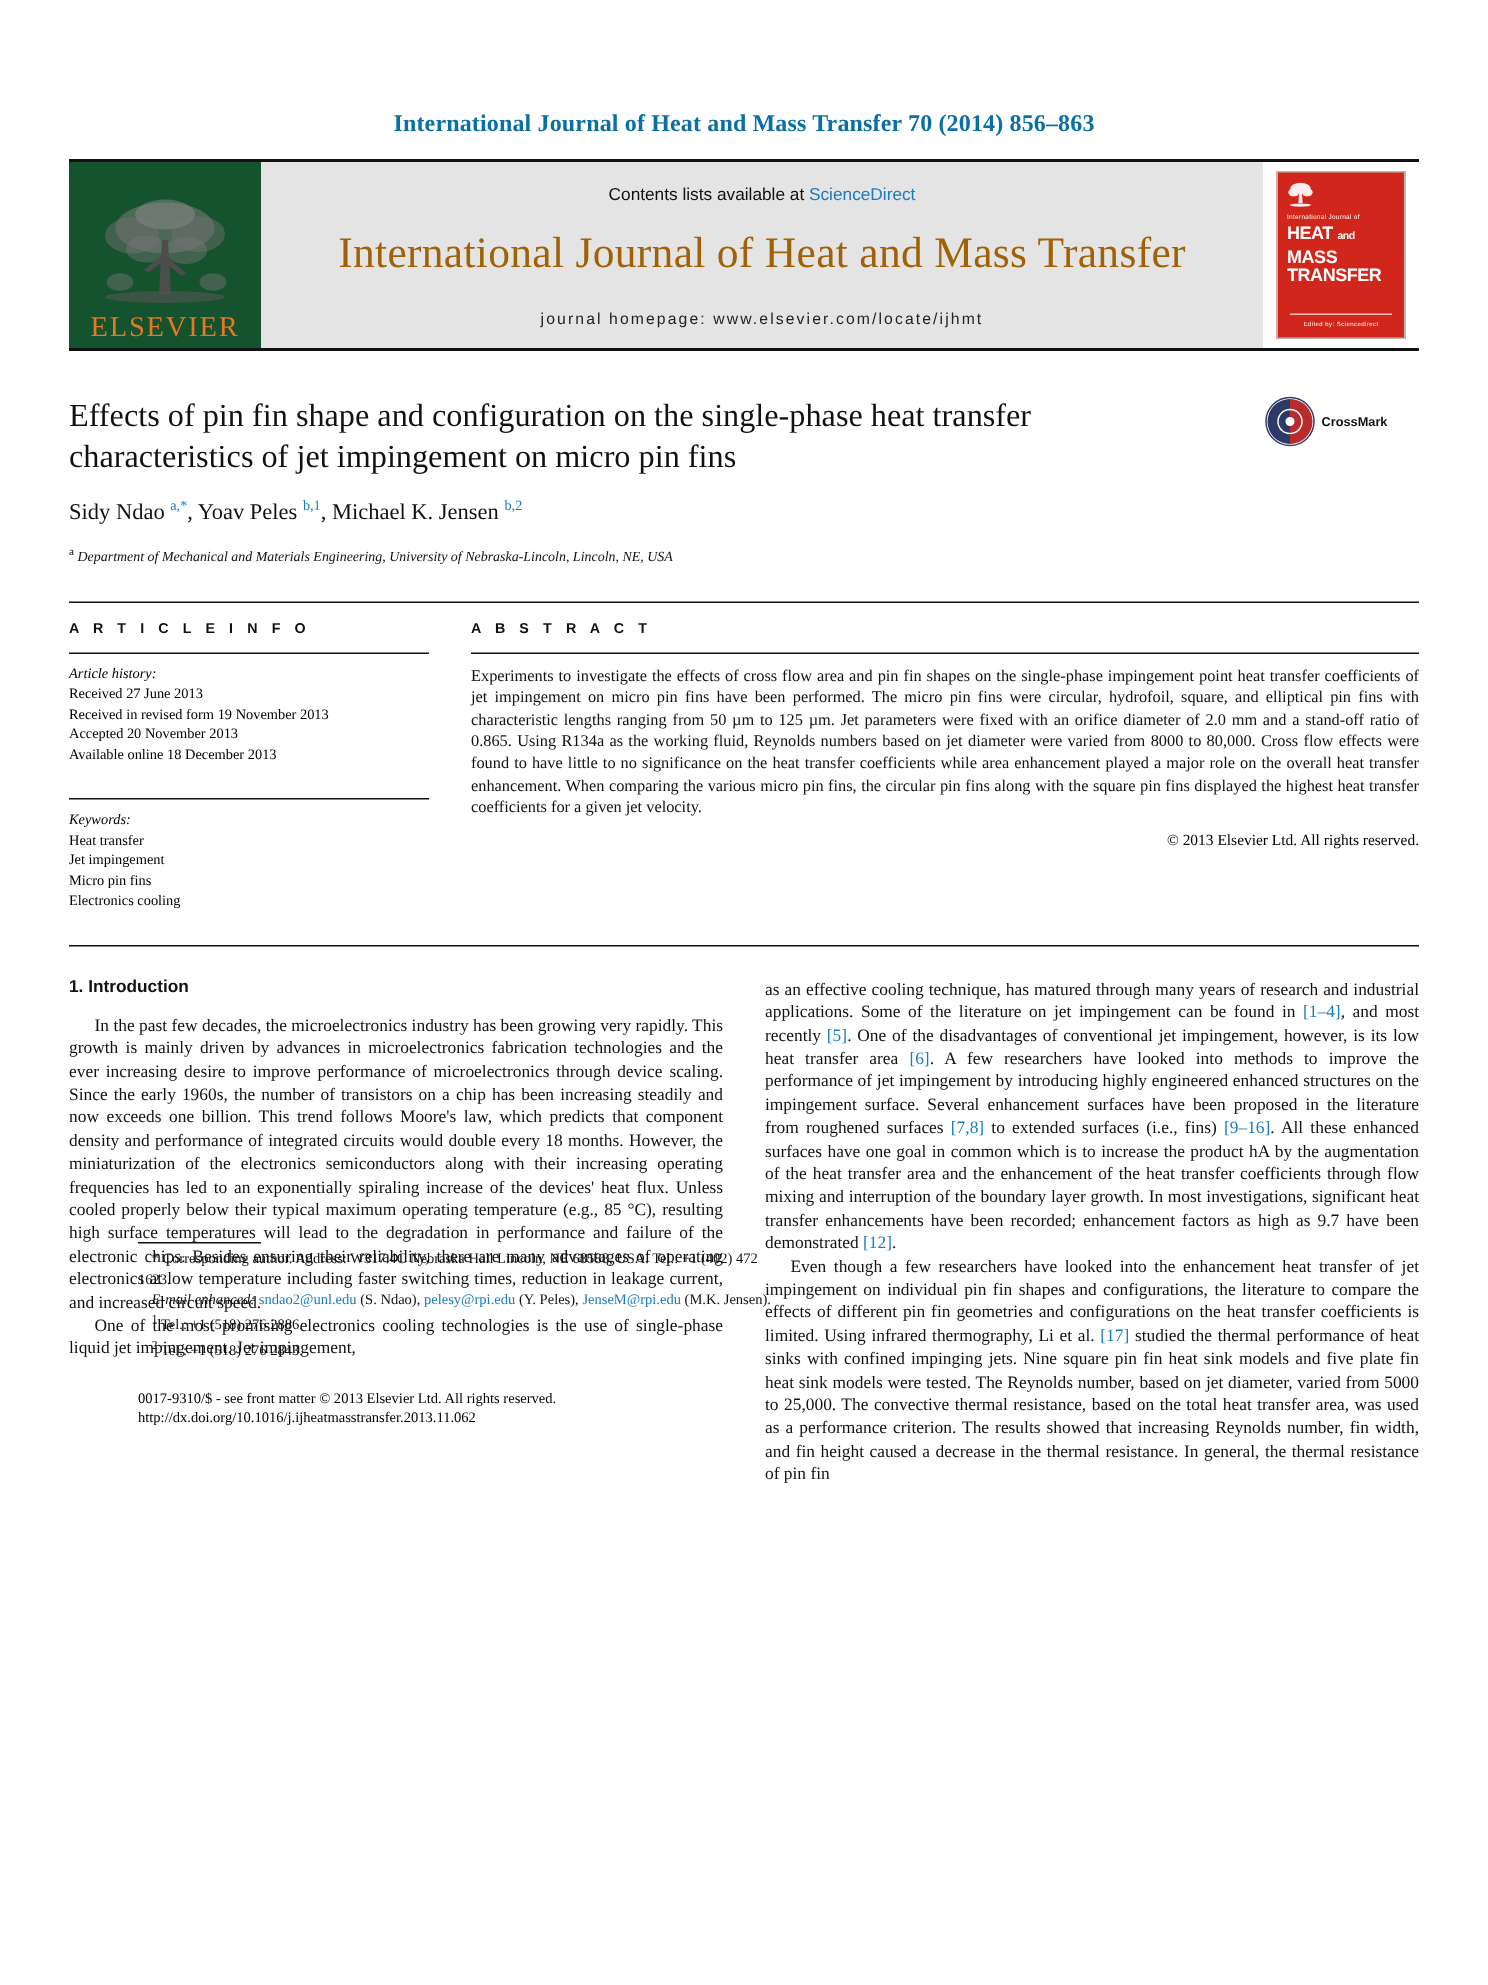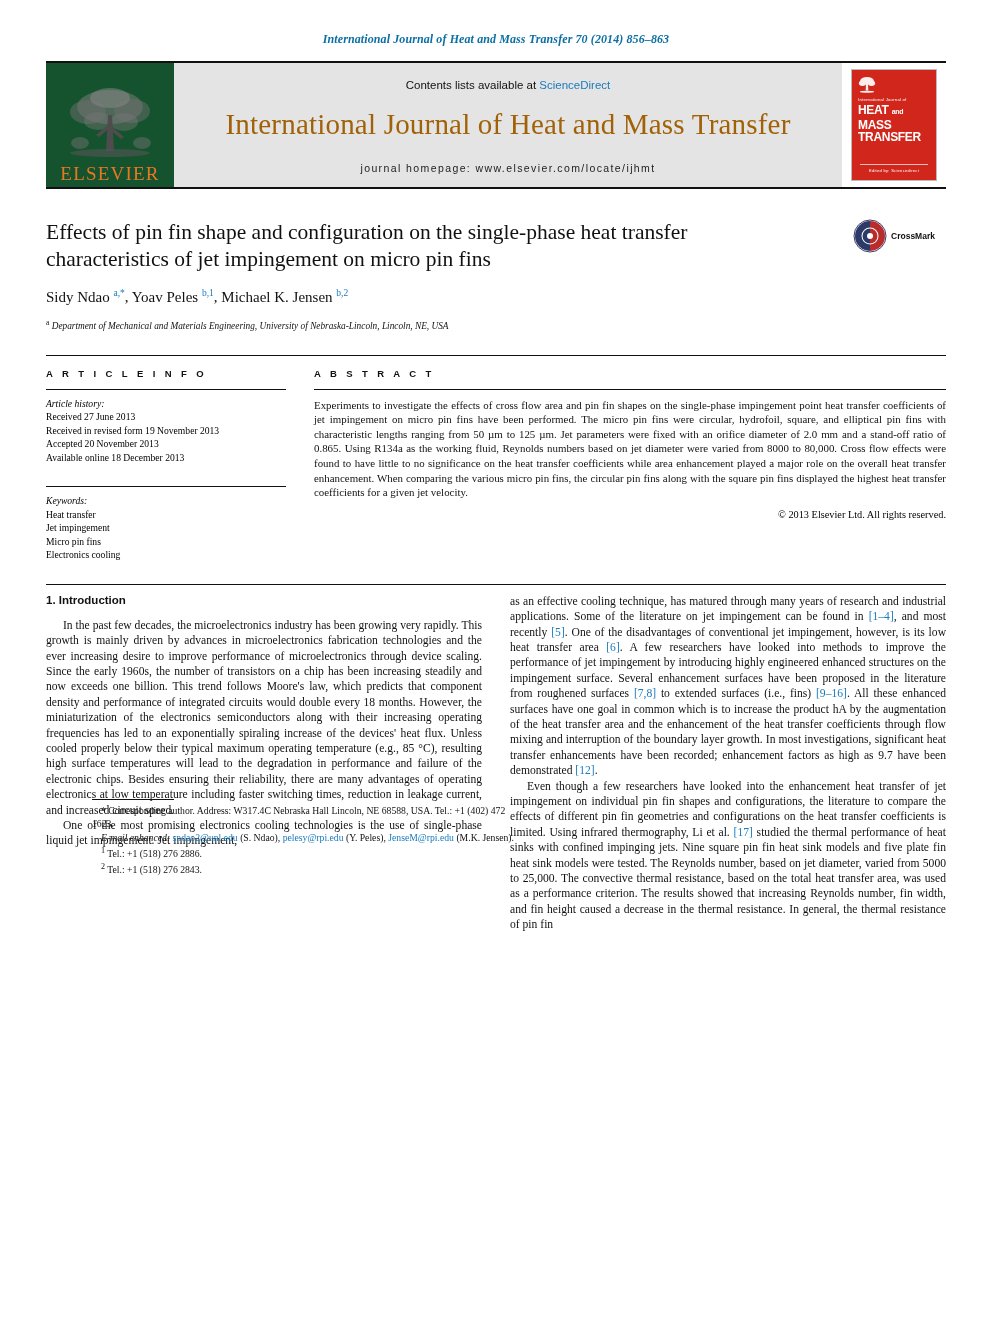--- a/index.html
+++ b/index.html
@@ -13,25 +13,24 @@
     color: #000;
     position: relative;
     overflow: hidden;
   }
   .page { width: 992px; height: 1323px; position: relative; padding: 0 46px; }
 
   
   .runhead {
     text-align: center;
     color: #0b6fa4;
-    font-size: 12px;
+    font-size: 16px;
     font-weight: bold;
-    padding-top: 32px;
+    padding-top: 74px;
     letter-spacing: 0.1px;
-    font-style: italic;
   }
 
   
   .masthead {
     margin-top: 14px;
     border-top: 2.5px solid #111;
     display: flex;
     align-items: stretch;
     height: 126px;
   }
@@ -139,21 +138,21 @@
     margin-top: 11px;
     font-size: 9.3px;
     font-style: italic;
     line-height: 12.6px;
     color: #111;
   }
   .affiliations sup { font-style: normal; font-size: 7.5px; }
 
   .crossmark {
     position: absolute;
-    right: 4px; top: 0;
+    right: 14px; top: 0;
     width: 96px;
     display: flex;
     flex-direction: column;
     align-items: center;
   }
   .crossmark-row { display:flex; align-items:center; gap:4px; }
   .cm-word {
     font-family:"Liberation Sans",sans-serif;
     font-size:8.5px; font-weight:bold; color:#111;
   }
@@ -190,21 +189,21 @@
     text-align: right;
     font-size: 10.3px;
     margin-top: 9px;
   }
   .abs-rule { border-top:1px solid #111; margin-bottom: 8px; }
 
   
   .body-wrap {
     margin-top: 22px;
     border-top: 1px solid #111;
-    padding-top: 9px;
+    padding-top: 21px;
     display: flex;
     gap: 28px;
   }
   .bodycol { flex: 1 1 0; min-width: 0; position: relative; }
   h2.section-title {
     font-family: "Liberation Sans", sans-serif;
     font-size: 11.5px;
     font-weight: bold;
     margin: 0 0 12px 0;
     color: #111;
@@ -363,20 +362,24 @@
             <span>(S. Ndao),</span>
             <span class="link">pelesy@rpi.edu</span>
             <span>(Y. Peles),</span>
             <span class="link">JenseM@rpi.edu</span>
             <span>(M.K. Jensen).</span>
           </p>
           <p><sup>1</sup> <span>Tel.: +1 (518) 276 2886.</span></p>
           <p><sup>2</sup> <span>Tel.: +1 (518) 276 2843.</span></p>
         </div>
         <div style="height:18px"></div>
+        <div>
+          <div>0017-9310/$ - see front matter © 2013 Elsevier Ltd. All rights reserved.</div>
+          <div class="doi">http://dx.doi.org/10.1016/j.ijheatmasstransfer.2013.11.062</div>
+        </div>
       </div>
     </div>
 
     <div class="bodycol">
       <p class="body-p cont">
         <span>as an effective cooling technique, has matured through many years of research and industrial applications. Some of the literature on jet impingement can be found in </span><span class="ref">[1–4]</span><span>, and most recently </span><span class="ref">[5]</span><span>. One of the disadvantages of conventional jet impingement, however, is its low heat transfer area </span><span class="ref">[6]</span><span>. A few researchers have looked into methods to improve the performance of jet impingement by introducing highly engineered enhanced structures on the impingement surface. Several enhancement surfaces have been proposed in the literature from roughened surfaces </span><span class="ref">[7,8]</span><span> to extended surfaces (i.e., fins) </span><span class="ref">[9–16]</span><span>. All these enhanced surfaces have one goal in common which is to increase the product hA by the augmentation of the heat transfer area and the enhancement of the heat transfer coefficients through flow mixing and interruption of the boundary layer growth. In most investigations, significant heat transfer enhancements have been recorded; enhancement factors as high as 9.7 have been demonstrated </span><span class="ref">[12]</span><span>.</span>
       </p>
       <p class="body-p">
         <span>Even though a few researchers have looked into the enhancement heat transfer of jet impingement on individual pin fin shapes and configurations, the literature to compare the effects of different pin fin geometries and configurations on the heat transfer coefficients is limited. Using infrared thermography, Li et al. </span><span class="ref">[17]</span><span> studied the thermal performance of heat sinks with confined impinging jets. Nine square pin fin heat sink models and five plate fin heat sink models were tested. The Reynolds number, based on jet diameter, varied from 5000 to 25,000. The convective thermal resistance, based on the total heat transfer area, was used as a performance criterion. The results showed that increasing Reynolds number, fin width, and fin height caused a decrease in the thermal resistance. In general, the thermal resistance of pin fin</span>
       </p>

